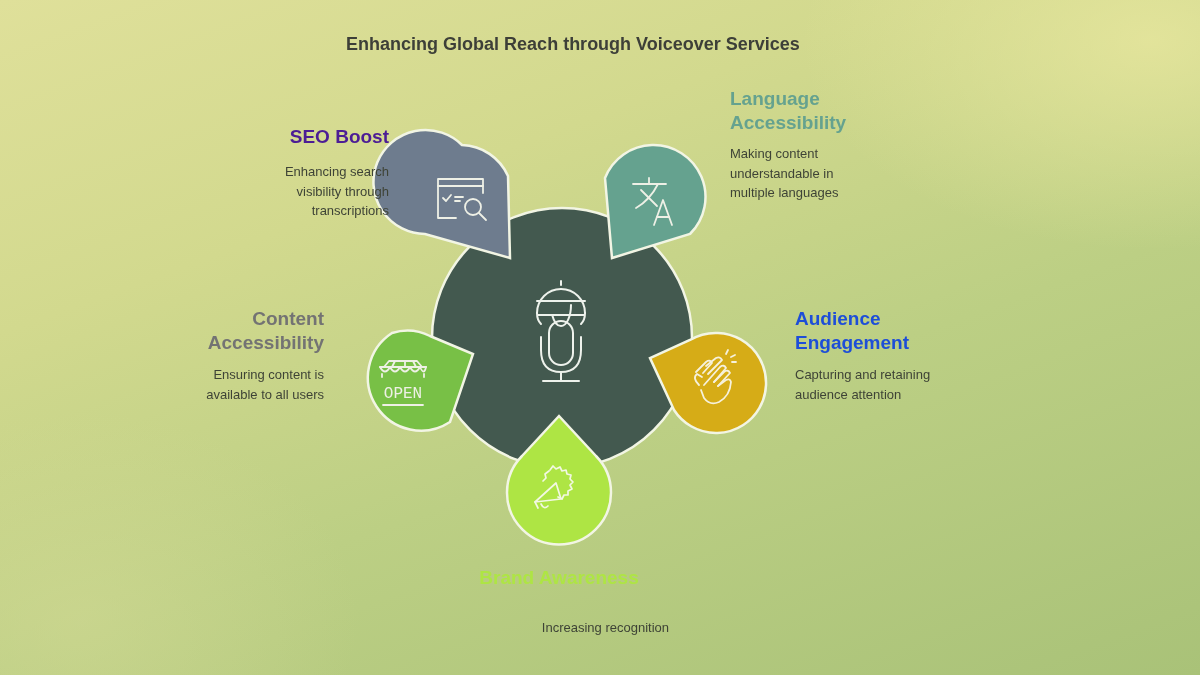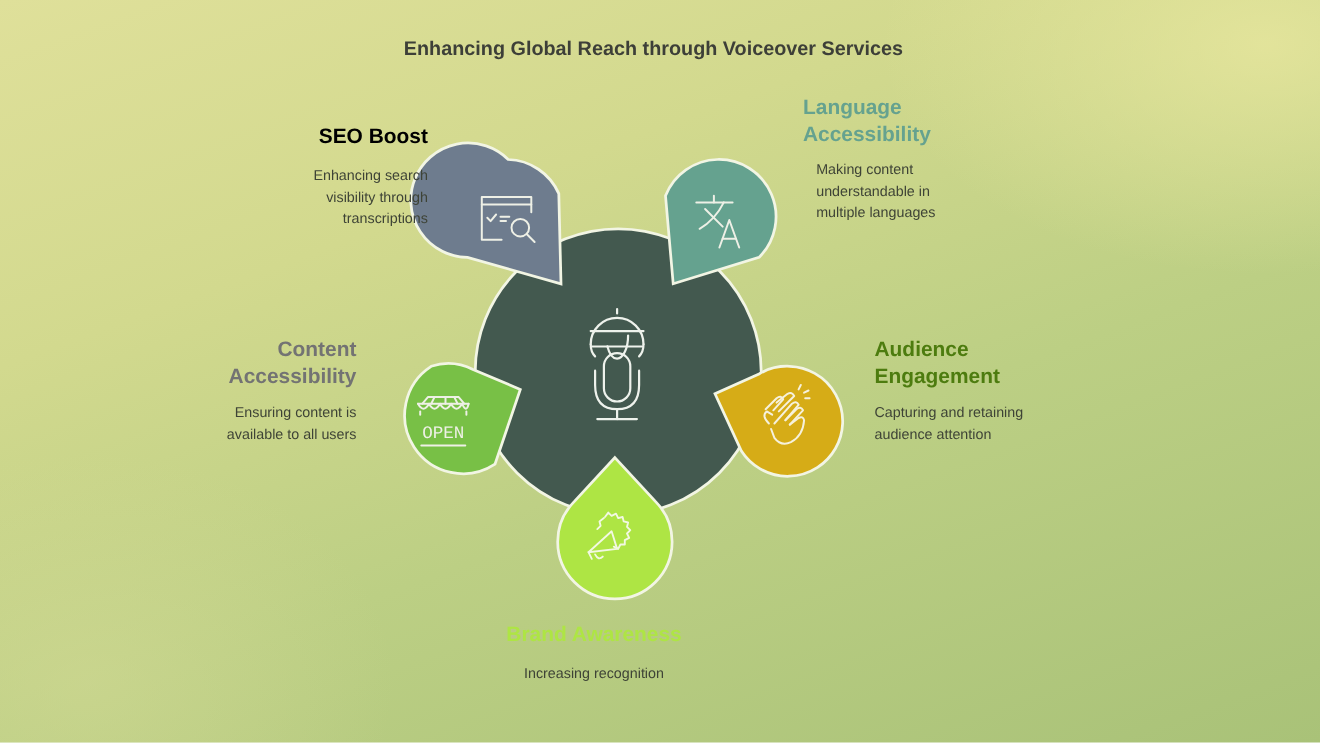--- a/index.html
+++ b/index.html
@@ -9,21 +9,21 @@
       background: linear-gradient(160deg, #dfe09a 0%, #d2d98e 30%, #bccf84 60%, #a9c278 100%);
     }
     .bg-glow {
       position: absolute; inset: 0;
       background:
         radial-gradient(ellipse 500px 300px at 1150px 40px, rgba(234,232,160,0.75), rgba(234,232,160,0) 70%),
         radial-gradient(ellipse 400px 300px at 80px 620px, rgba(212,218,150,0.5), rgba(212,218,150,0) 70%);
     }
     .title {
       position: absolute; left: 0; width: 1146px; top: 34px;
-      text-align: center; font-weight: bold; font-size: 18px; color: #3d3f38; padding-left: 21px;
+      text-align: center; font-weight: bold; font-size: 18px; color: #3d3f38;
     }
     .diagram { position: absolute; left: 0; top: 0; }
     .label { position: absolute; }
     .label .head { font-weight: bold; font-size: 19px; line-height: 24px; }
     .label .desc { font-size: 13px; line-height: 19.5px; color: #3e4336; margin-top: 13px; }
     .right { text-align: right; }
     .center { text-align: center; }
   </style>
 </head>
 <body>
@@ -112,60 +112,60 @@
     <line x1="538" y1="315" x2="584" y2="315"></line>
     <line x1="561" y1="281" x2="561" y2="285"></line>
     <rect x="549" y="321" width="24" height="44" rx="12"></rect>
     <path d="M 541 337 L 541 350 Q 541 372 561 372 Q 581 372 581 350 L 581 337"></path>
     <line x1="561" y1="372" x2="561" y2="381"></line>
     <line x1="543" y1="381" x2="579" y2="381"></line>
   </g>
 </svg>
 
 <div class="label right" style="right:811px; top:113px; width:180px;">
-  <div class="head" style="color:#000000;">SEO Boost</div>
+  <div class="head" style="color:#4c1d95;margin-top:12px;">SEO Boost</div>
   <div class="desc">
     <div>Enhancing search</div>
     <div>visibility through</div>
     <div>transcriptions</div>
   </div>
 </div>
 
 <div class="label" style="left:730px; top:87px; width:200px;">
   <div class="head" style="color:#65a28f;">
     <div>Language</div>
     <div>Accessibility</div>
   </div>
-  <div class="desc" style="margin-top:9px;margin-left:12px;">
+  <div class="desc" style="margin-top:9px;">
     <div>Making content</div>
     <div>understandable in</div>
     <div>multiple languages</div>
   </div>
 </div>
 
 <div class="label right" style="right:876px; top:307px; width:200px;">
   <div class="head" style="color:#737373;">
     <div>Content</div>
     <div>Accessibility</div>
   </div>
   <div class="desc" style="margin-top:10px;">
     <div>Ensuring content is</div>
     <div>available to all users</div>
   </div>
 </div>
 
 <div class="label" style="left:795px; top:307px; width:200px;">
-  <div class="head" style="color:#4d7c0f;">
+  <div class="head" style="color:#1d4ed8;">
     <div>Audience</div>
     <div>Engagement</div>
   </div>
   <div class="desc" style="margin-top:10px;">
     <div>Capturing and retaining</div>
     <div>audience attention</div>
   </div>
 </div>
 
-<div class="label center" style="left:430px; top:566px; width:220px;">
+<div class="label center" style="left:449px; top:566px; width:220px;">
   <div class="head" style="color:#aee544;">Brand Awareness</div>
-  <div class="desc" style="margin-top:12px;">
+  <div class="desc" style="margin-top:28px;text-align:right;">
     <div>Increasing recognition</div>
   </div>
 </div>
 
 </body></html>

